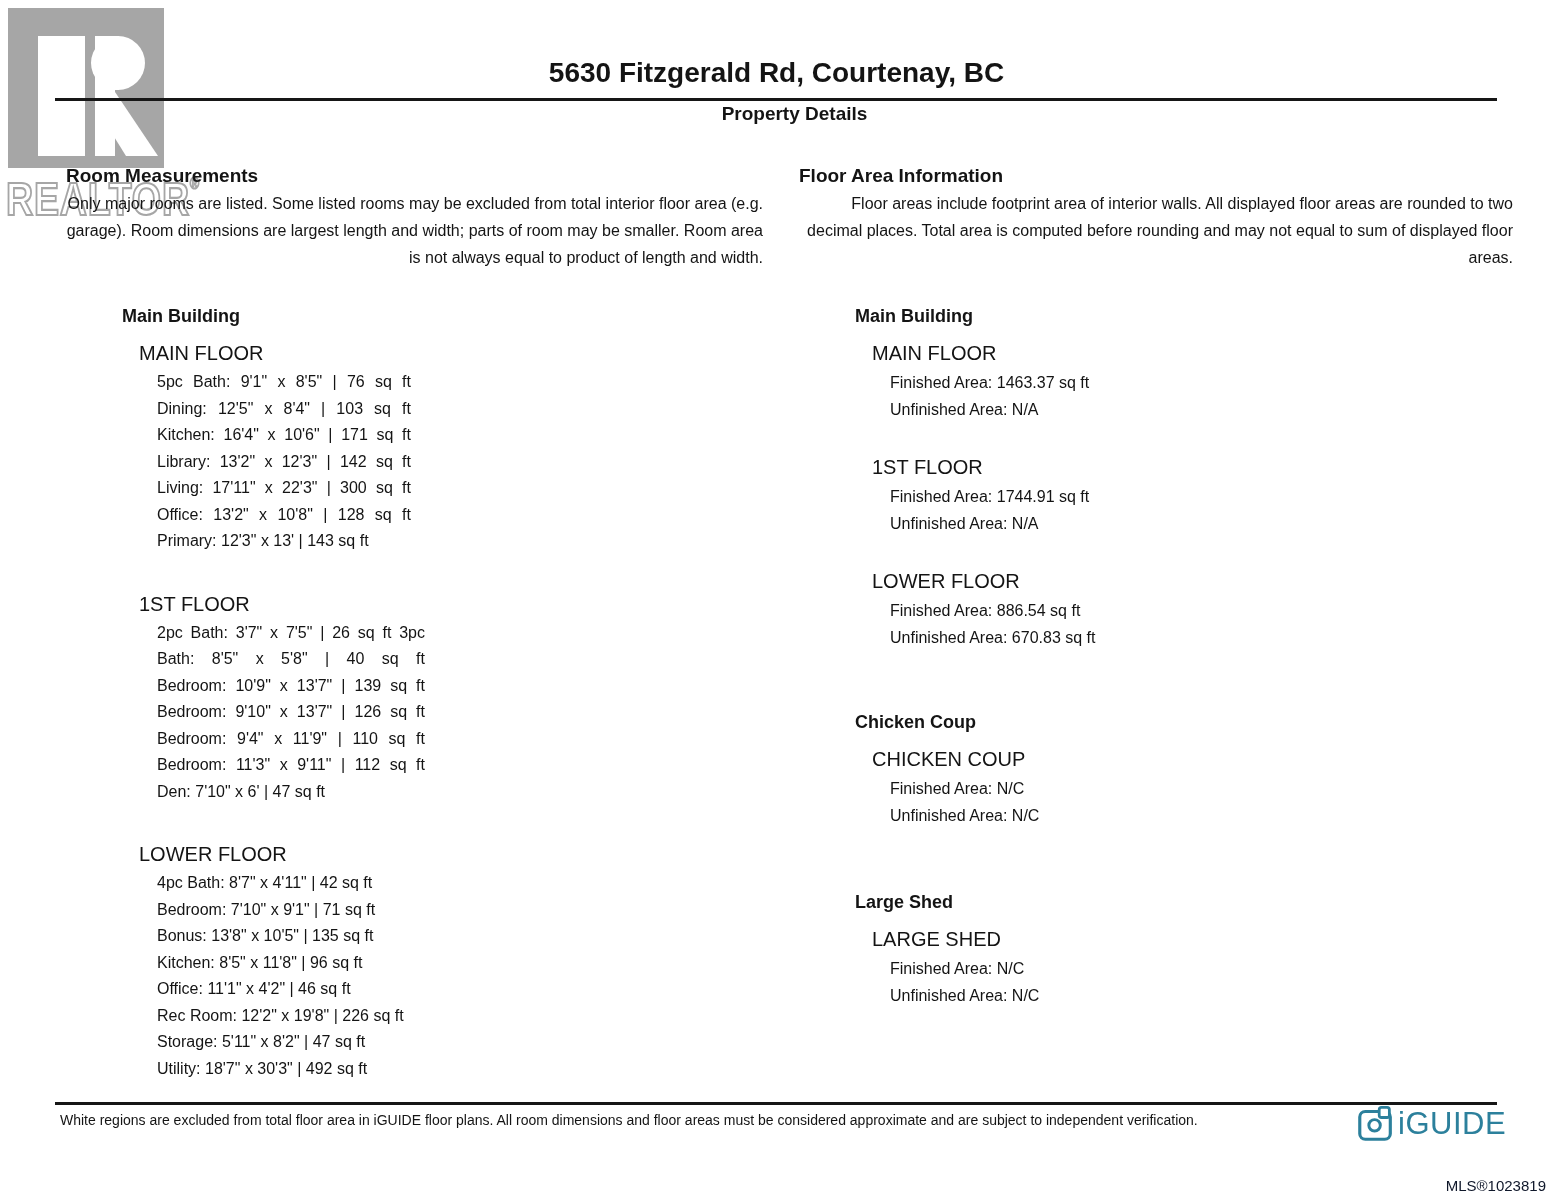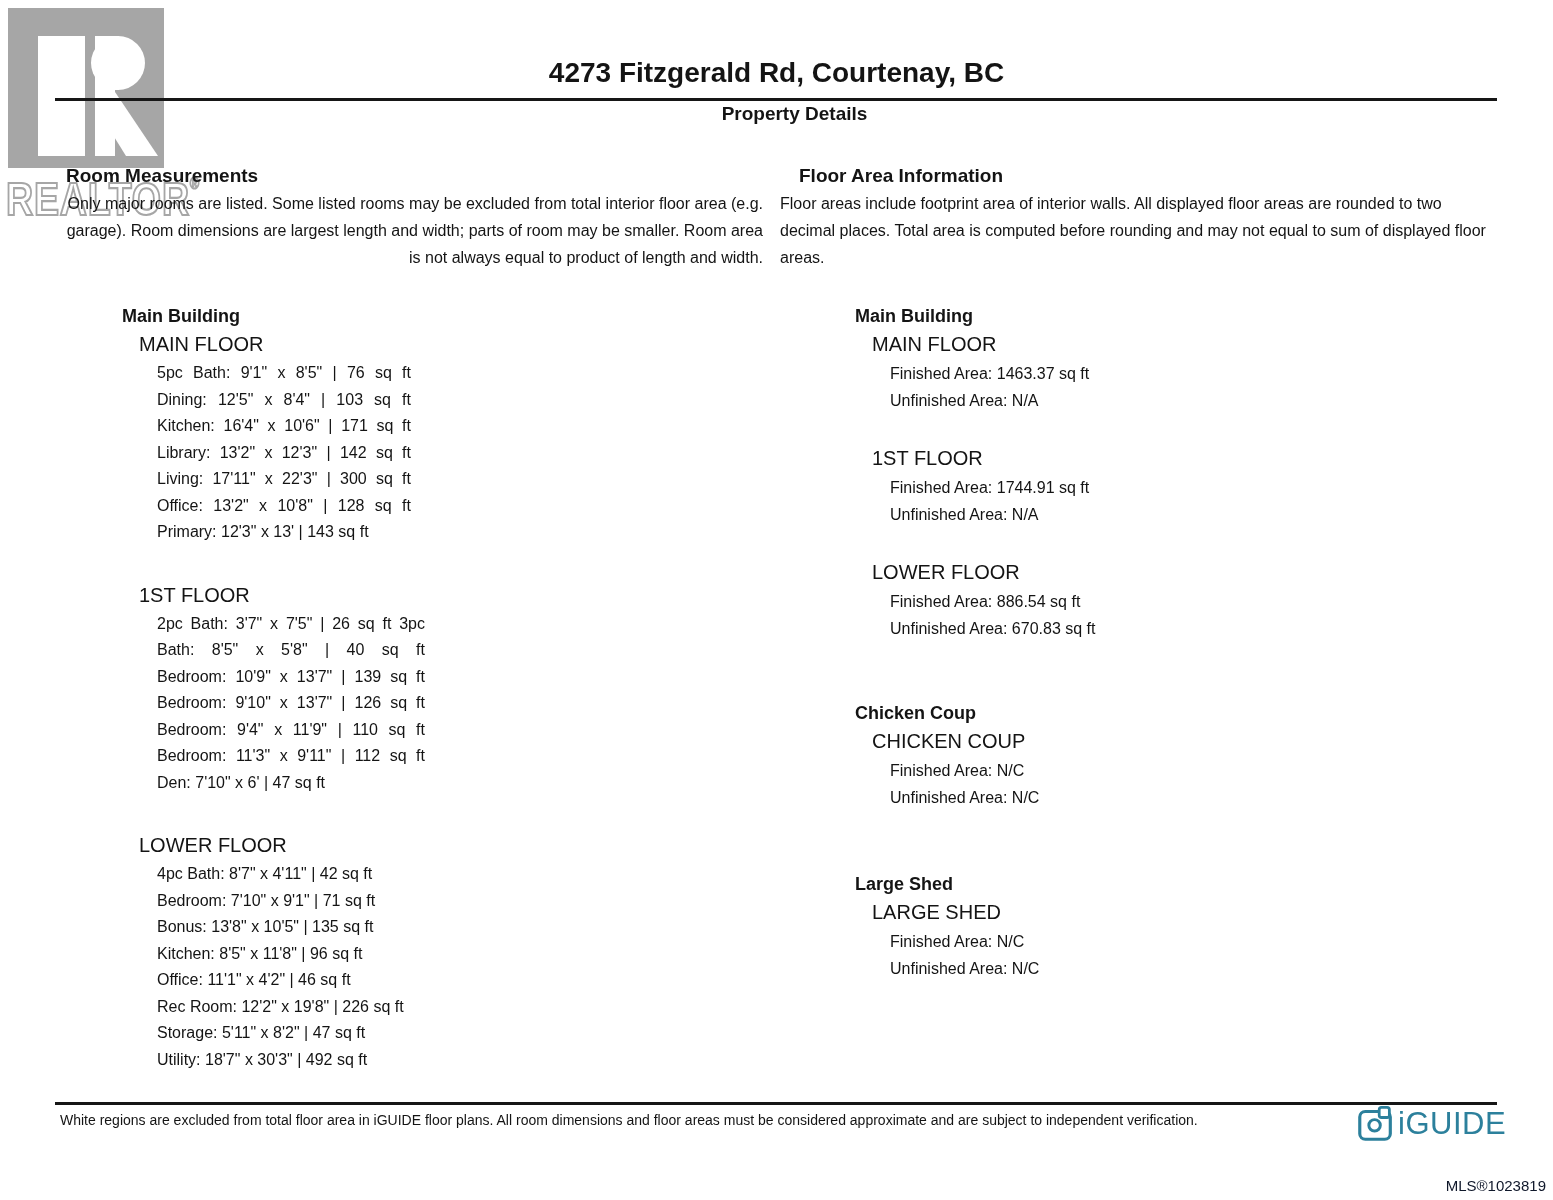--- a/index.html
+++ b/index.html
@@ -25,27 +25,27 @@
   .top-rule{top:98px;}
   .page-subtitle{position:absolute;left:0;right:0;top:103px;text-align:center;
     font-size:19px;font-weight:bold;z-index:2;padding-left:36px;}
 
   
   .sec-head{position:absolute;font-size:19px;font-weight:bold;z-index:2;white-space:nowrap;}
   #rm-head{left:66px;top:165px;}
   #fa-head{left:799px;top:165px;}
   .sec-desc{position:absolute;font-size:16px;line-height:27px;z-index:2;}
   #rm-desc{left:66px;top:190px;width:697px;text-align:right;}
-  #fa-desc{left:780px;top:190px;width:714px;}
+  #fa-desc{left:799px;top:190px;width:714px;text-align:right;}
 
   
   #rm-blocks{position:absolute;left:122px;top:303px;z-index:2;}
   #fa-blocks{position:absolute;left:855px;top:303px;z-index:2;}
   .bname{font-size:18px;font-weight:bold;line-height:26px;white-space:nowrap;}
-  .fname{font-size:20px;line-height:26px;margin-left:17px;margin-top:2px;white-space:nowrap;}
+  .fname{font-size:20px;line-height:26px;margin-left:17px;margin-top:11px;white-space:nowrap;}
   .lines{margin-left:35px;margin-top:3px;}
   .line{font-size:16px;white-space:nowrap;}
   #rm-blocks .line{line-height:26.5px;}
   #fa-blocks .line{line-height:27px;}
   .line.j{text-align:justify;text-align-last:justify;}
   .w-main{width:254px;}
   .w-1st{width:268px;}
   #rm-blocks .floor + .floor{margin-top:36px;}
   #fa-blocks .floor + .floor{margin-top:31px;}
   #fa-blocks .building:nth-child(2){margin-top:58px;}
@@ -68,21 +68,21 @@
       <rect width="156" height="160" fill="#a6a6a6"></rect>
       <rect x="30" y="28" width="47" height="120" fill="#ffffff"></rect>
       <rect x="87" y="28" width="20" height="120" fill="#ffffff"></rect>
       <rect x="87" y="28" width="24" height="54" fill="#ffffff"></rect>
       <circle cx="110" cy="55" r="27" fill="#ffffff"></circle>
       <polygon points="103,78 150,148 118,148 87,98" fill="#ffffff"></polygon>
     </svg>
     <div class="realtor-word"><span>REALTOR</span><span class="reg">®</span></div>
   </div>
 
-  <div class="page-title">4273 Fitzgerald Rd, Courtenay, BC</div>
+  <div class="page-title">5630 Fitzgerald Rd, Courtenay, BC</div>
   <div class="top-rule"></div>
   <div class="page-subtitle">Property Details</div>
 
   <div class="sec-head" id="rm-head">Room Measurements</div>
   <div class="sec-desc" id="rm-desc">Only major rooms are listed. Some listed rooms may be excluded from total interior floor area (e.g. garage). Room dimensions are largest length and width; parts of room may be smaller. Room area is not always equal to product of length and width.</div>
   <div id="rm-blocks">
       <div class="building">
         <div class="bname">Main Building</div>
         <div class="floor">
           <div class="fname">MAIN FLOOR</div>

